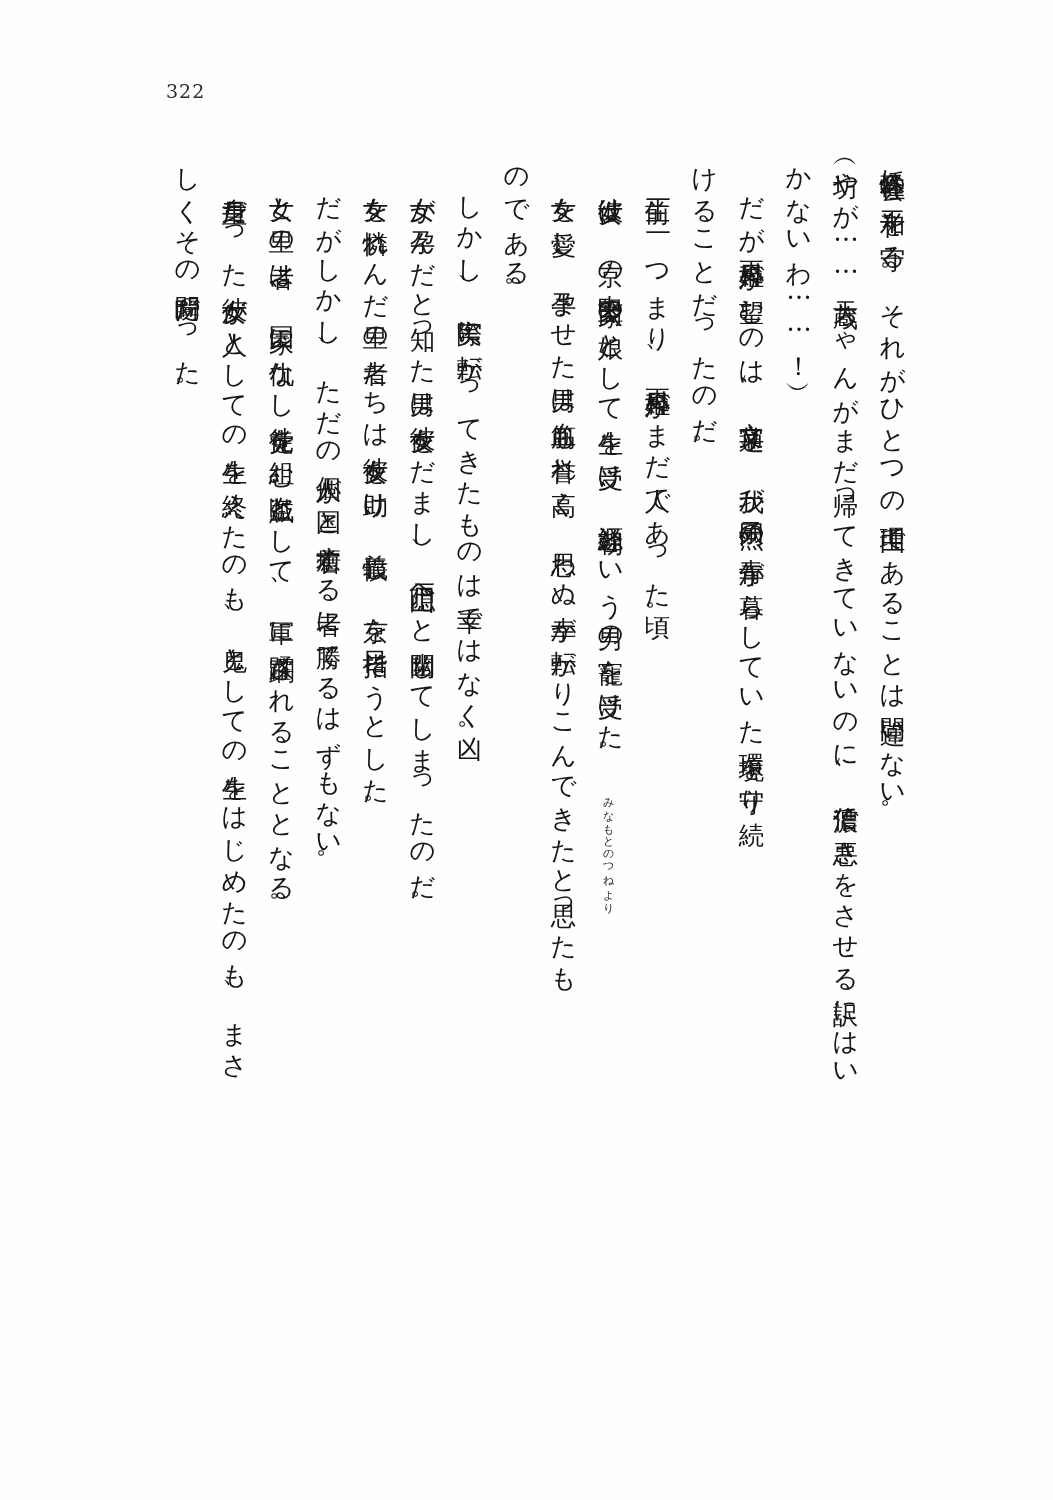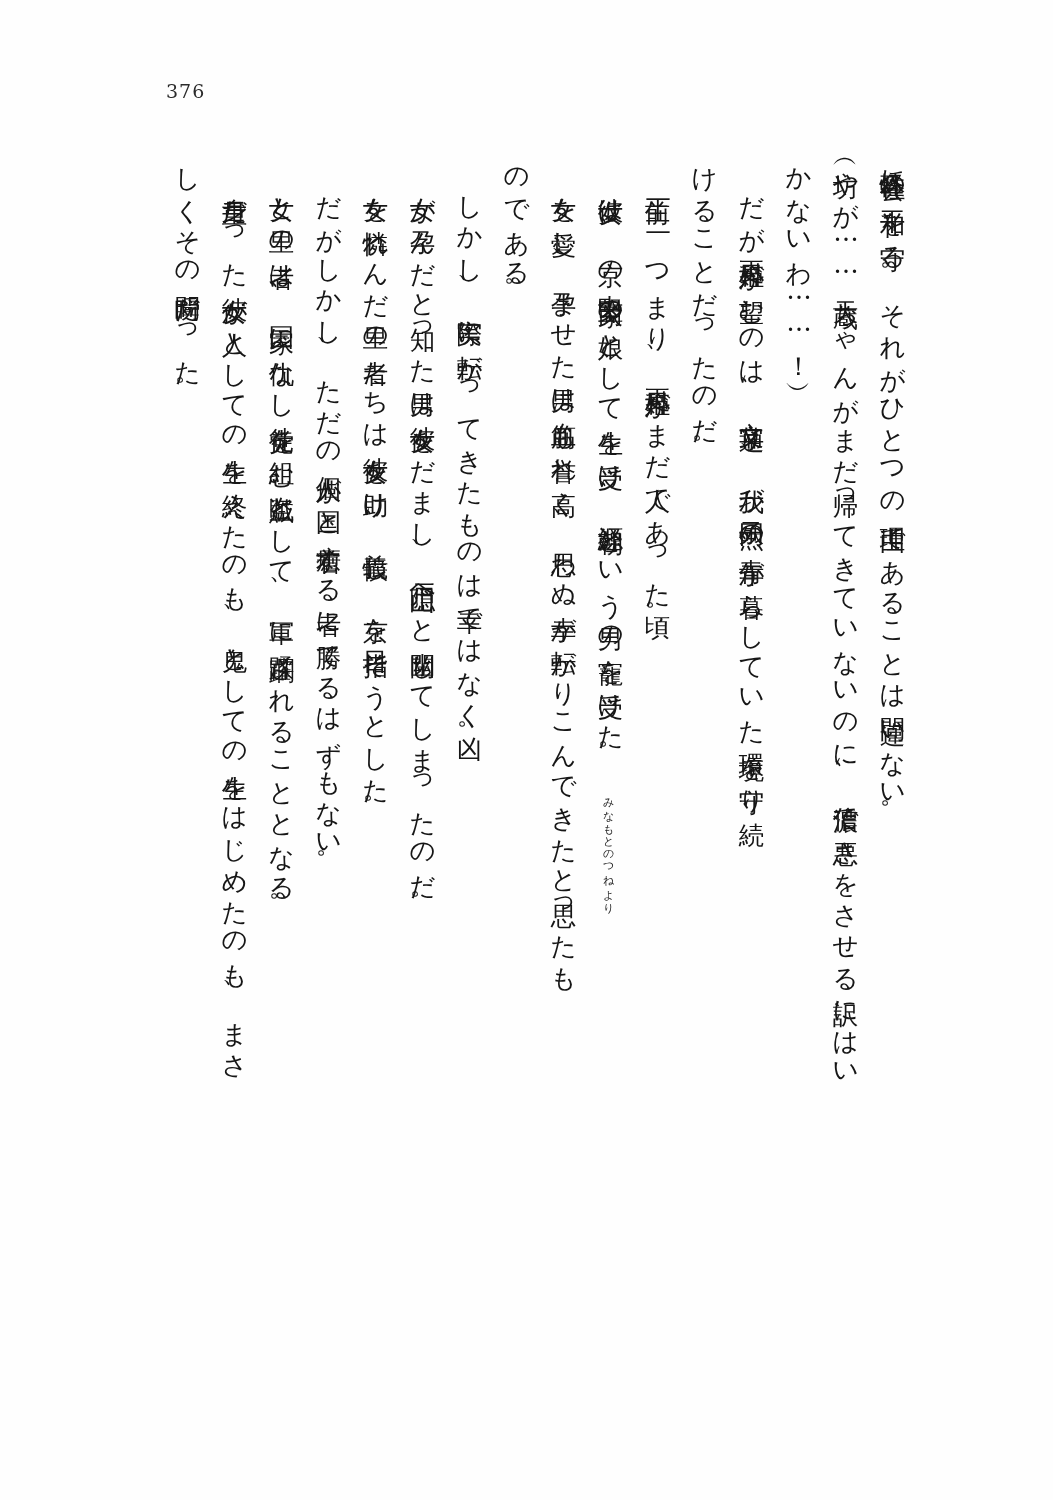--- a/index.html
+++ b/index.html
@@ -84,21 +84,21 @@
   #gloss-minamoto {
     left: 602px;
     top: 790px;
   }
 </style>
 </head>
 <body>
 
 <div class="page">
 
-  <div class="page-number">376</div>
+  <div class="page-number">322</div>
 
   <div class="text-body">
     <div class="vline">妖怪社会の平和を守る。それがひとつの理由であることは間違いない。</div>
     <div class="vline">（坊やが……天蔵ちゃんがまだ帰ってきていないのに、信濃で悪さをさせる訳にはい</div>
     <div class="vline">かないわ……！）</div>
     <div class="vline indent">だが更科姫が望むのは、文字通り、我が子同然の青年が暮らしていた環境を守り続</div>
     <div class="vline">けることだったのだ。</div>
     <div class="vline indent">生前——つまり、更科姫がまだ人であった頃。</div>
     <div class="vline indent">彼女は、京の中堅商家の娘として生を受け、源経朝という男の寵を受けた。</div>
     <div class="vline indent">女を愛し、孕ませた男は血筋も誉れ高く、思わぬ幸が転がりこんできたと思ったも</div>

